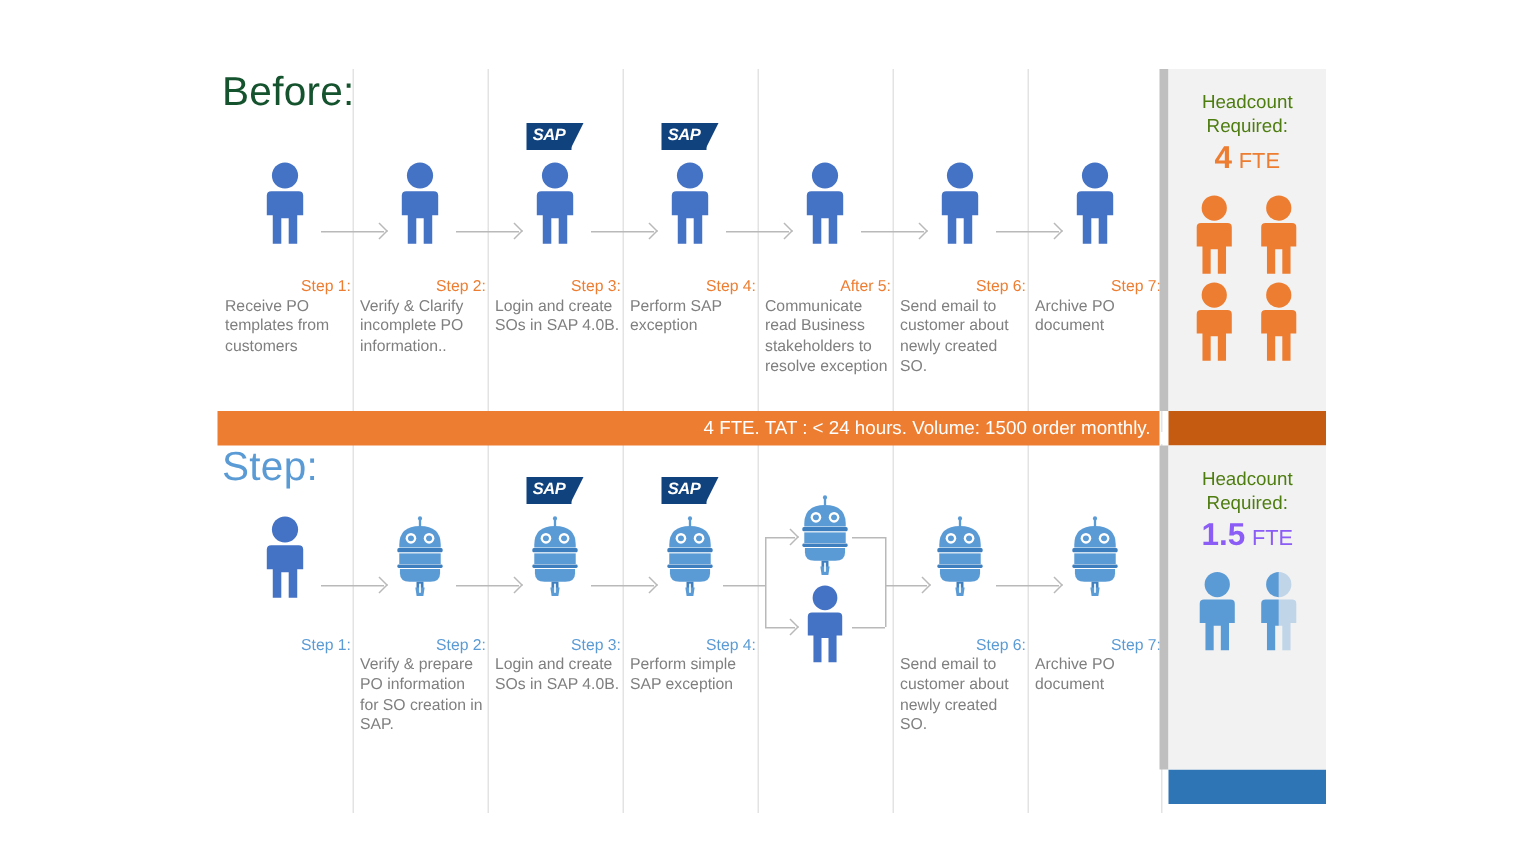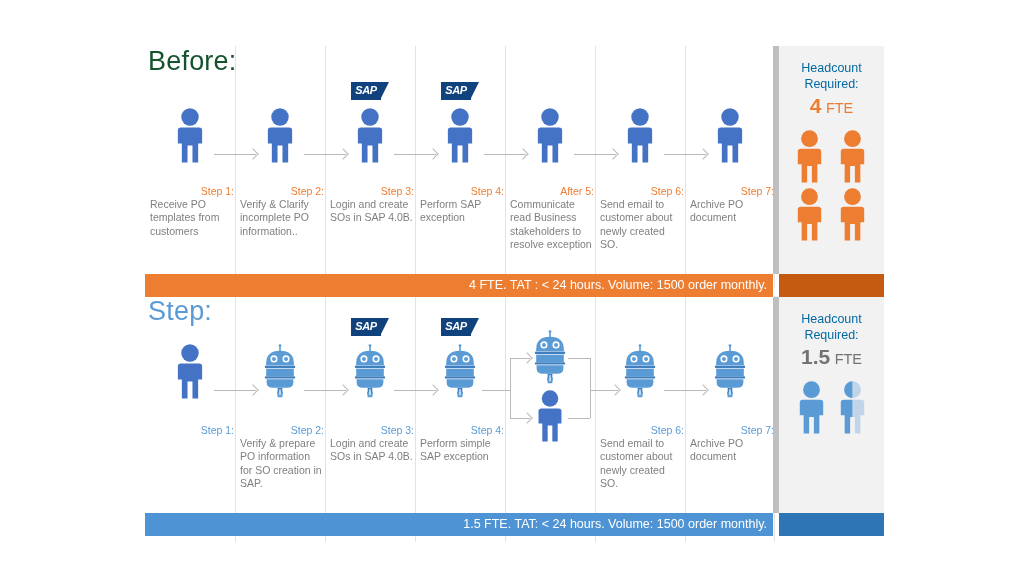--- a/index.html
+++ b/index.html
@@ -109,31 +109,31 @@
   
   .hc{
     position:absolute;left:779px;width:105px;
     background:#f2f2f2;
     box-sizing:border-box;
   }
   .hc.top{top:46px;height:228px;}
   .hc.bot{top:297px;height:216px;}
   .hc .hclabel{
     position:absolute;left:0;right:0;top:14px;
-    text-align:center;color:#0369a1;
+    text-align:center;color:#4d7c0f;
     font-size:12.5px;line-height:16px;
   }
   .hc .hcval{
     position:absolute;left:0;right:0;top:48px;
     text-align:center;white-space:nowrap;
   }
   .hc .num{font-size:21px;font-weight:bold;}
   .hc .unit{font-size:14.5px;}
   .hc.top .num,.hc.top .unit{color:#ED7D31;}
-  .hc.bot .num,.hc.bot .unit{color:#737373;}
+  .hc.bot .num,.hc.bot .unit{color:#8b5cf6;}
   .hc .figs{position:absolute;left:0;right:0;top:84px;height:120px;}
 
   
   .bline{position:absolute;background:#b9b9b9;}
 </style>
 </head>
 <body>
 
 <div class="stage">
 
@@ -446,21 +446,20 @@
         <div class="caption" style="left:545px;top:128px;">
           <span class="lbl">Step 7:</span>
           <span class="body">Archive PO document</span>
         </div>
       </div>
   </div>
 
   <div class="sumbar orange">4 FTE. TAT : &lt; 24 hours.   Volume:  1500 order monthly.</div>
   <div class="sumtail orange"></div>
 
-  <div class="sumbar blue">1.5 FTE. TAT: &lt; 24 hours. Volume: 1500 order monthly.</div>
   <div class="sumtail blue"></div>
 
   <div class="gapbar top"></div>
   <div class="gapbar bot"></div>
 
   <div class="hc top">
     <div class="hclabel">
       <span>Headcount</span><br>
       <span>Required:</span>
     </div>

